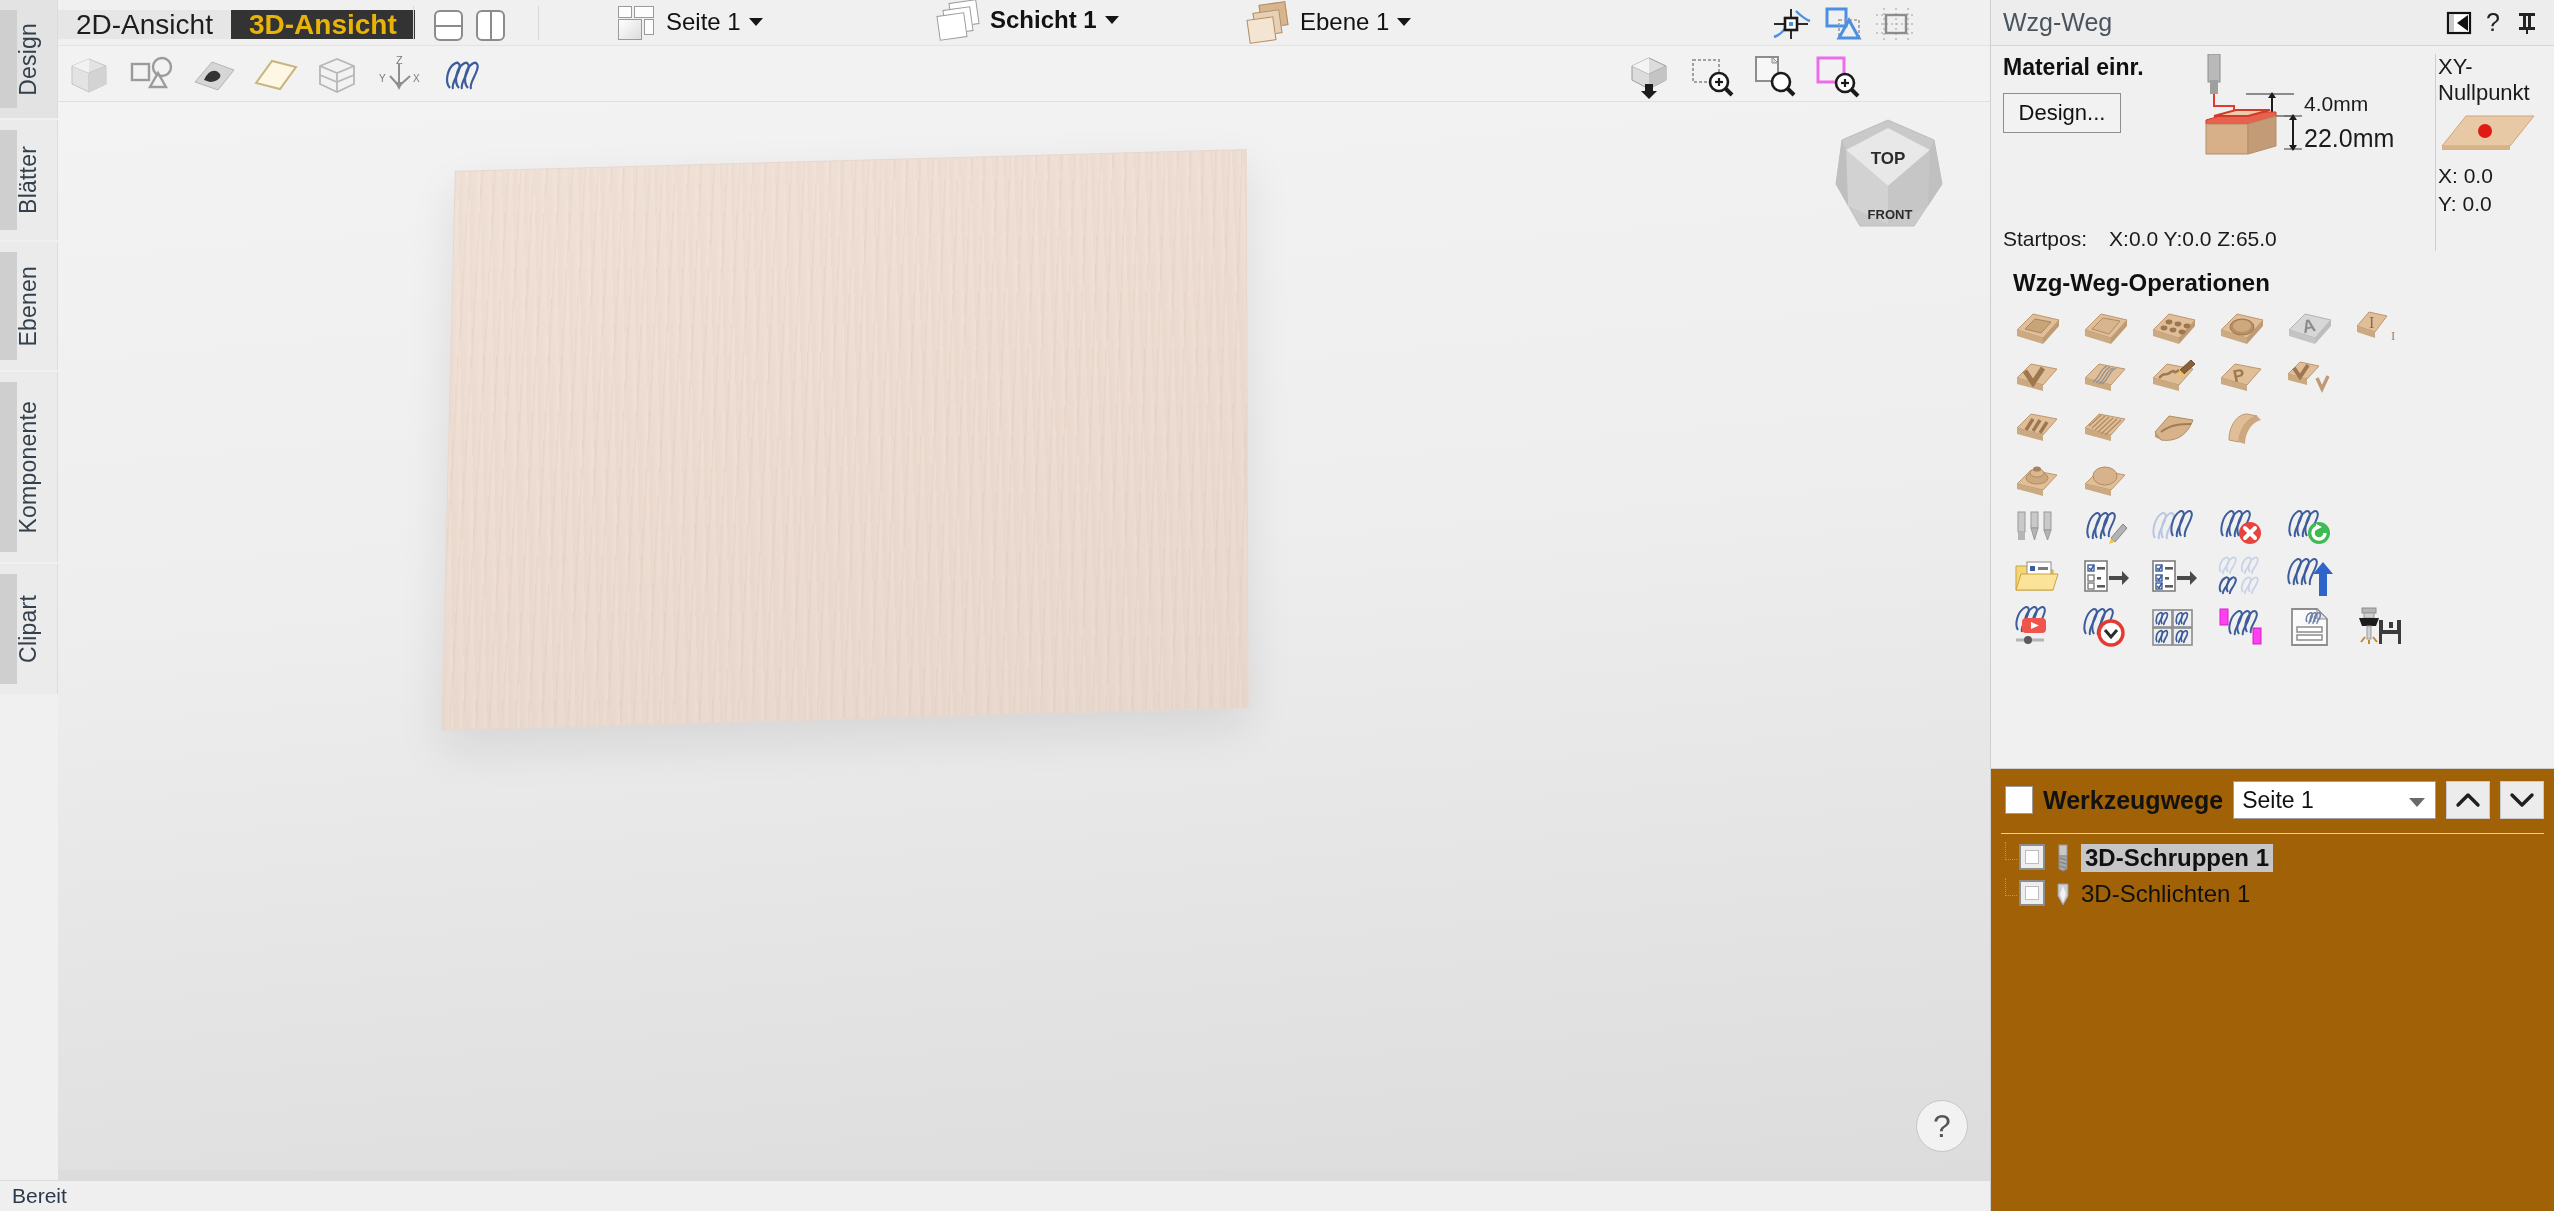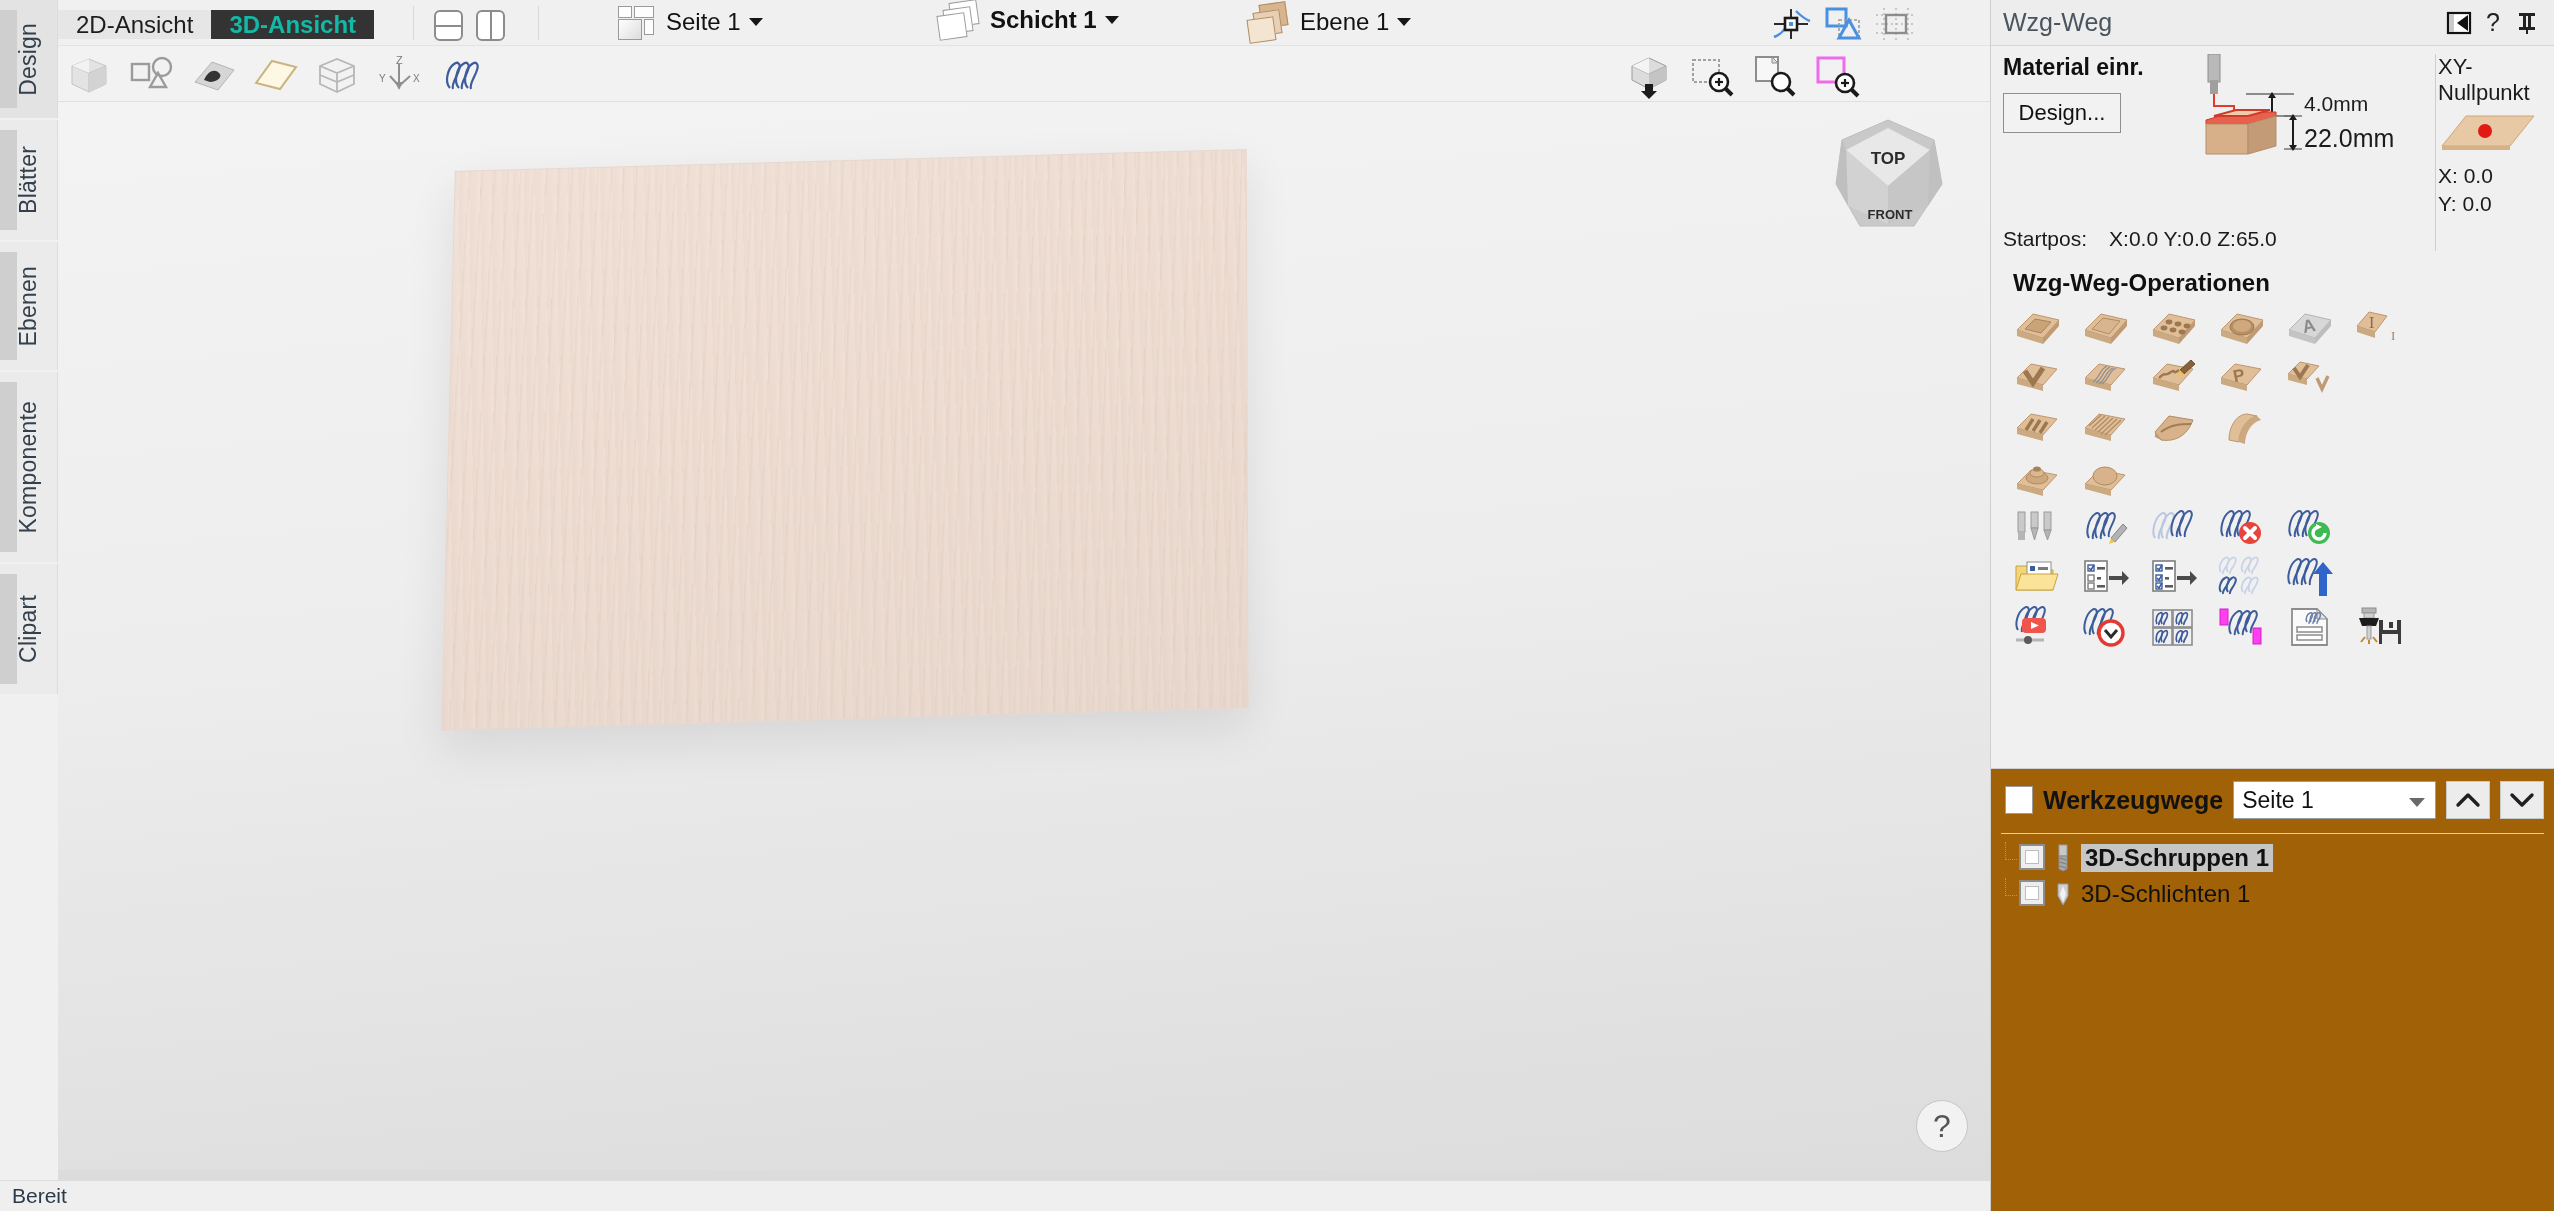--- a/index.html
+++ b/index.html
@@ -36,23 +36,23 @@
   .vtab.sel { background: #e3e3e3; }
 
   
   .topbar {
     position: absolute; left: 58px; top: 0; width: 2554px; height: 46px;
     background: #f0f0f0; border-bottom: 1px solid #e3e3e3;
   }
   .viewtabs { position: absolute; left: 0px; top: 10px; display: flex; }
   .vbtn {
     height: 29px; padding: 0 18px; display: flex; align-items: center;
-    font-size: 24px; color: #1d1d1d; background: #e6e6e6; cursor: pointer;
-  }
-  .vbtn.active { background: #333333; color: #14b8a6; font-weight: bold; }
+    font-size: 28px; color: #1d1d1d; background: #e6e6e6; cursor: pointer;
+  }
+  .vbtn.active { background: #333333; color: #eab308; font-weight: bold; }
 
   .tbsep { position: absolute; top: 6px; width: 1px; height: 34px; background: #d8d8d8; }
 
   .tool-icon { cursor: pointer; position: absolute; }
 
   .splitbtn { width: 38px; height: 38px; }
   .splitbtn .frame {
     position:absolute; left:4px; top:5px; width:29px; height:31px;
     border: 2px solid #8c8c8c; border-radius: 6px; background: #fff;
   }

